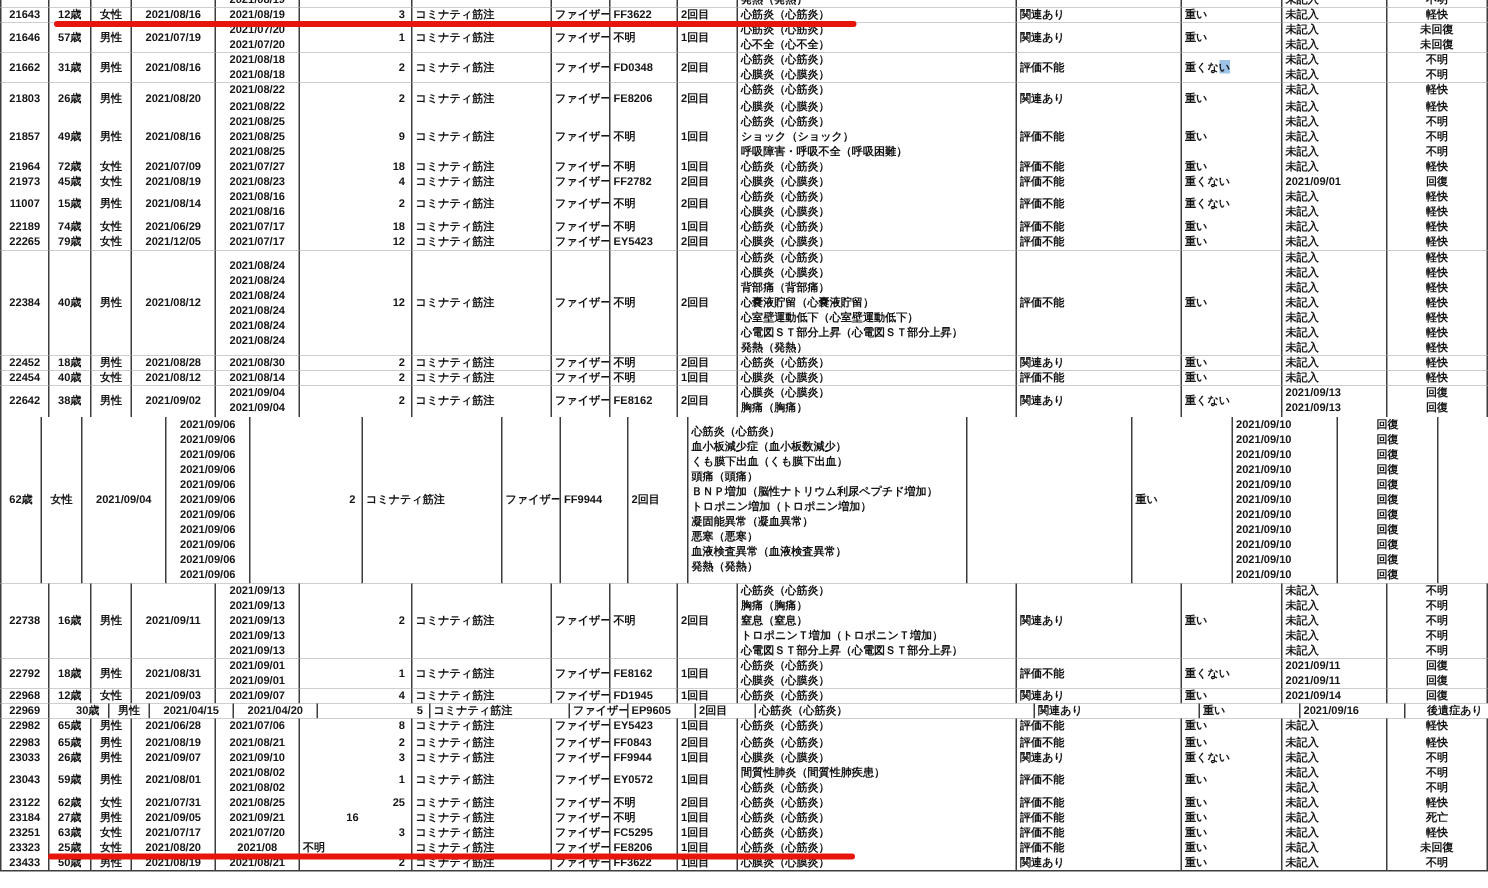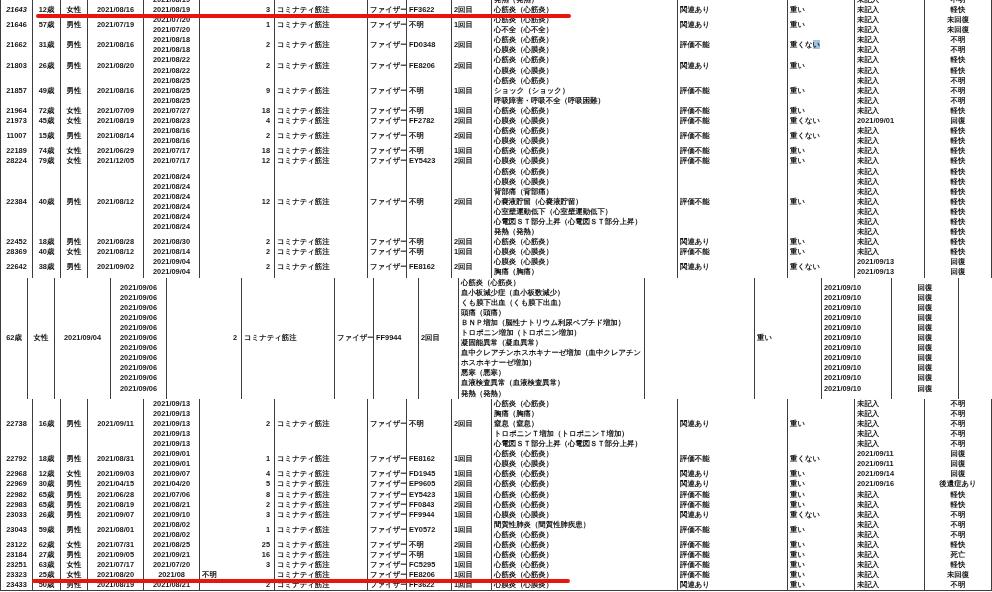--- a/index.html
+++ b/index.html
@@ -74,21 +74,21 @@
         <div class="line"></div>
       </div>
       <div class="cell al" style="width: 70px;">
         <div class="line">未記入</div>
       </div>
       <div class="cell ac" style="width: 67px;">
         <div class="line">不明</div>
       </div>
     </div>
     <div class="row">
-      <div class="cell ac" style="width: 33px; font-style: italic;">
+      <div class="cell ac" style="width: 33px;">
         <div class="line">21643</div>
       </div>
       <div class="cell ac" style="width: 28px;">
         <div class="line">12歳</div>
       </div>
       <div class="cell ac" style="width: 27px;">
         <div class="line">女性</div>
       </div>
       <div class="cell ac" style="width: 56px;">
         <div class="line">2021/08/16</div>
@@ -523,21 +523,21 @@
       </div>
       <div class="cell al" style="width: 70px;">
         <div class="line">未記入</div>
       </div>
       <div class="cell ac" style="width: 67px;">
         <div class="line">軽快</div>
       </div>
     </div>
     <div class="row">
       <div class="cell ac" style="width: 33px;">
-        <div class="line">28224</div>
+        <div class="line">22265</div>
       </div>
       <div class="cell ac" style="width: 28px;">
         <div class="line">79歳</div>
       </div>
       <div class="cell ac" style="width: 27px;">
         <div class="line">女性</div>
       </div>
       <div class="cell ac" style="width: 56px;">
         <div class="line">2021/12/05</div>
       </div>
@@ -687,21 +687,21 @@
       </div>
       <div class="cell al" style="width: 70px;">
         <div class="line">未記入</div>
       </div>
       <div class="cell ac" style="width: 67px;">
         <div class="line">軽快</div>
       </div>
     </div>
     <div class="row">
       <div class="cell ac" style="width: 33px;">
-        <div class="line">28369</div>
+        <div class="line">22454</div>
       </div>
       <div class="cell ac" style="width: 28px;">
         <div class="line">40歳</div>
       </div>
       <div class="cell ac" style="width: 27px;">
         <div class="line">女性</div>
       </div>
       <div class="cell ac" style="width: 56px;">
         <div class="line">2021/08/12</div>
       </div>
@@ -829,21 +829,20 @@
         <div class="line">2回目</div>
       </div>
       <div class="cell al wrap" style="width: 186px;">
         <div class="line">心筋炎（心筋炎）</div>
         <div class="line">血小板減少症（血小板数減少）</div>
         <div class="line">くも膜下出血（くも膜下出血）</div>
         <div class="line">頭痛（頭痛）</div>
         <div class="line">ＢＮＰ増加（脳性ナトリウム利尿ペプチド増加）</div>
         <div class="line">トロポニン増加（トロポニン増加）</div>
         <div class="line">凝固能異常（凝血異常）</div>
-        <div class="line">血中クレアチンホスホキナーゼ増加（血中クレアチンホスホキナーゼ増加）</div>
         <div class="line">悪寒（悪寒）</div>
         <div class="line">血液検査異常（血液検査異常）</div>
         <div class="line">発熱（発熱）</div>
       </div>
       <div class="cell al" style="width: 110px;">
         <div class="line"></div>
       </div>
       <div class="cell al" style="width: 67px;">
         <div class="line">重い</div>
       </div>
@@ -1032,21 +1031,21 @@
         <div class="line">2021/09/14</div>
       </div>
       <div class="cell ac" style="width: 67px;">
         <div class="line">回復</div>
       </div>
     </div>
     <div class="row">
       <div class="cell ac" style="width: 33px;">
         <div class="line">22969</div>
       </div>
-      <div class="cell ac" style="width: 28px;">
+      <div class="cell ac" style="width: 28px; margin-left: 12px;">
         <div class="line">30歳</div>
       </div>
       <div class="cell ac" style="width: 27px;">
         <div class="line">男性</div>
       </div>
       <div class="cell ac" style="width: 56px;">
         <div class="line">2021/04/15</div>
       </div>
       <div class="cell ac" style="width: 56px;">
         <div class="line">2021/04/20</div>
@@ -1330,21 +1329,21 @@
       </div>
       <div class="cell ac" style="width: 27px;">
         <div class="line">男性</div>
       </div>
       <div class="cell ac" style="width: 56px;">
         <div class="line">2021/09/05</div>
       </div>
       <div class="cell ac" style="width: 56px;">
         <div class="line">2021/09/21</div>
       </div>
-      <div class="cell ar" style="width: 75px;">
+      <div class="cell ar" style="width: 75px; align-items: center;">
         <div class="line">16</div>
       </div>
       <div class="cell al" style="width: 93px;">
         <div class="line">コミナティ筋注</div>
       </div>
       <div class="cell al" style="width: 39px;">
         <div class="line">ファイザー</div>
       </div>
       <div class="cell al" style="width: 45px;">
         <div class="line">不明</div>

